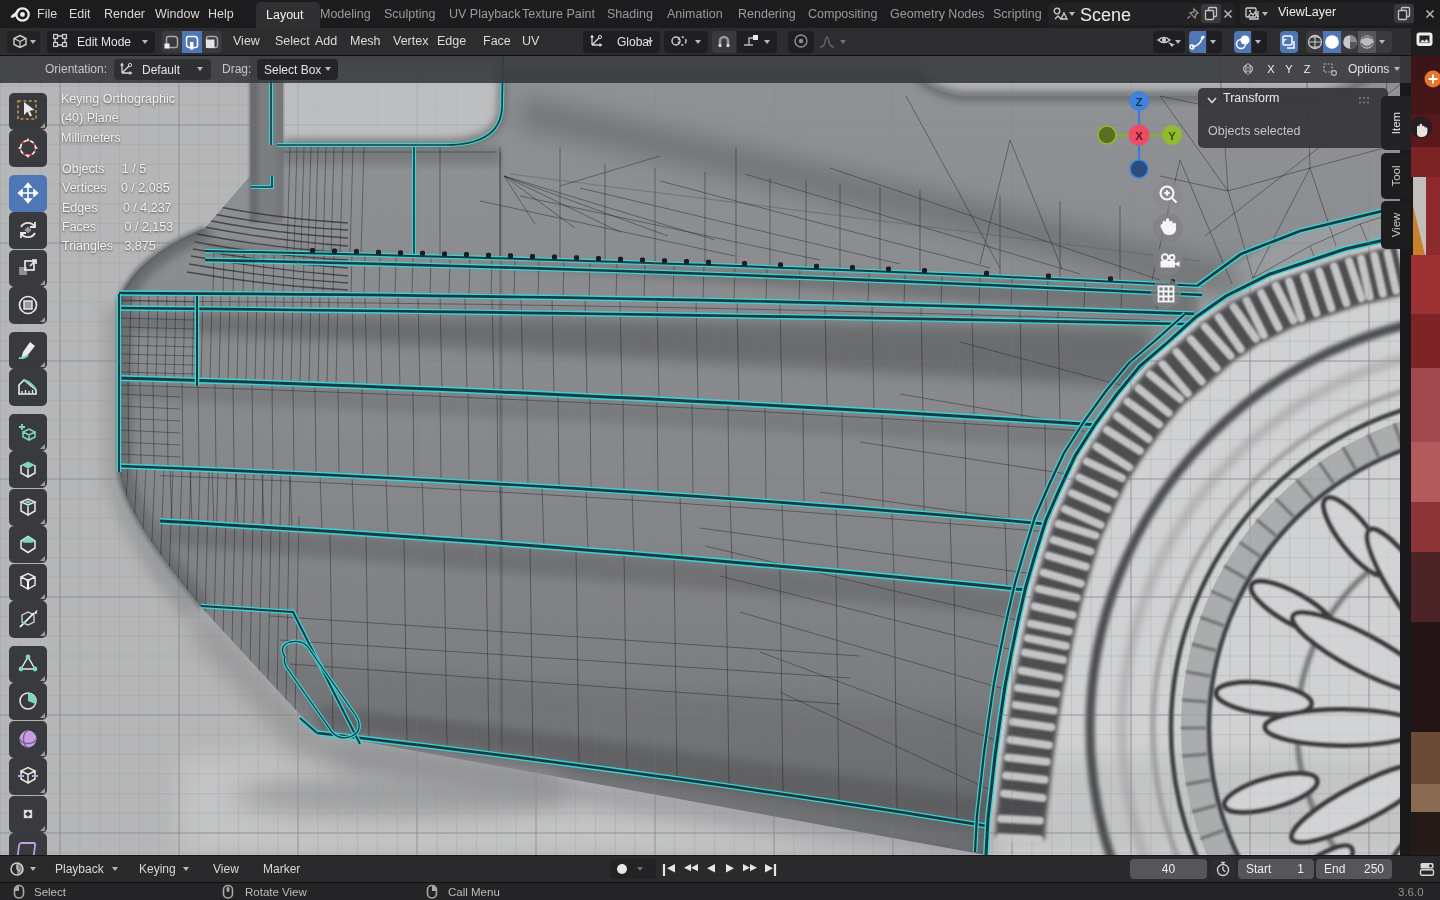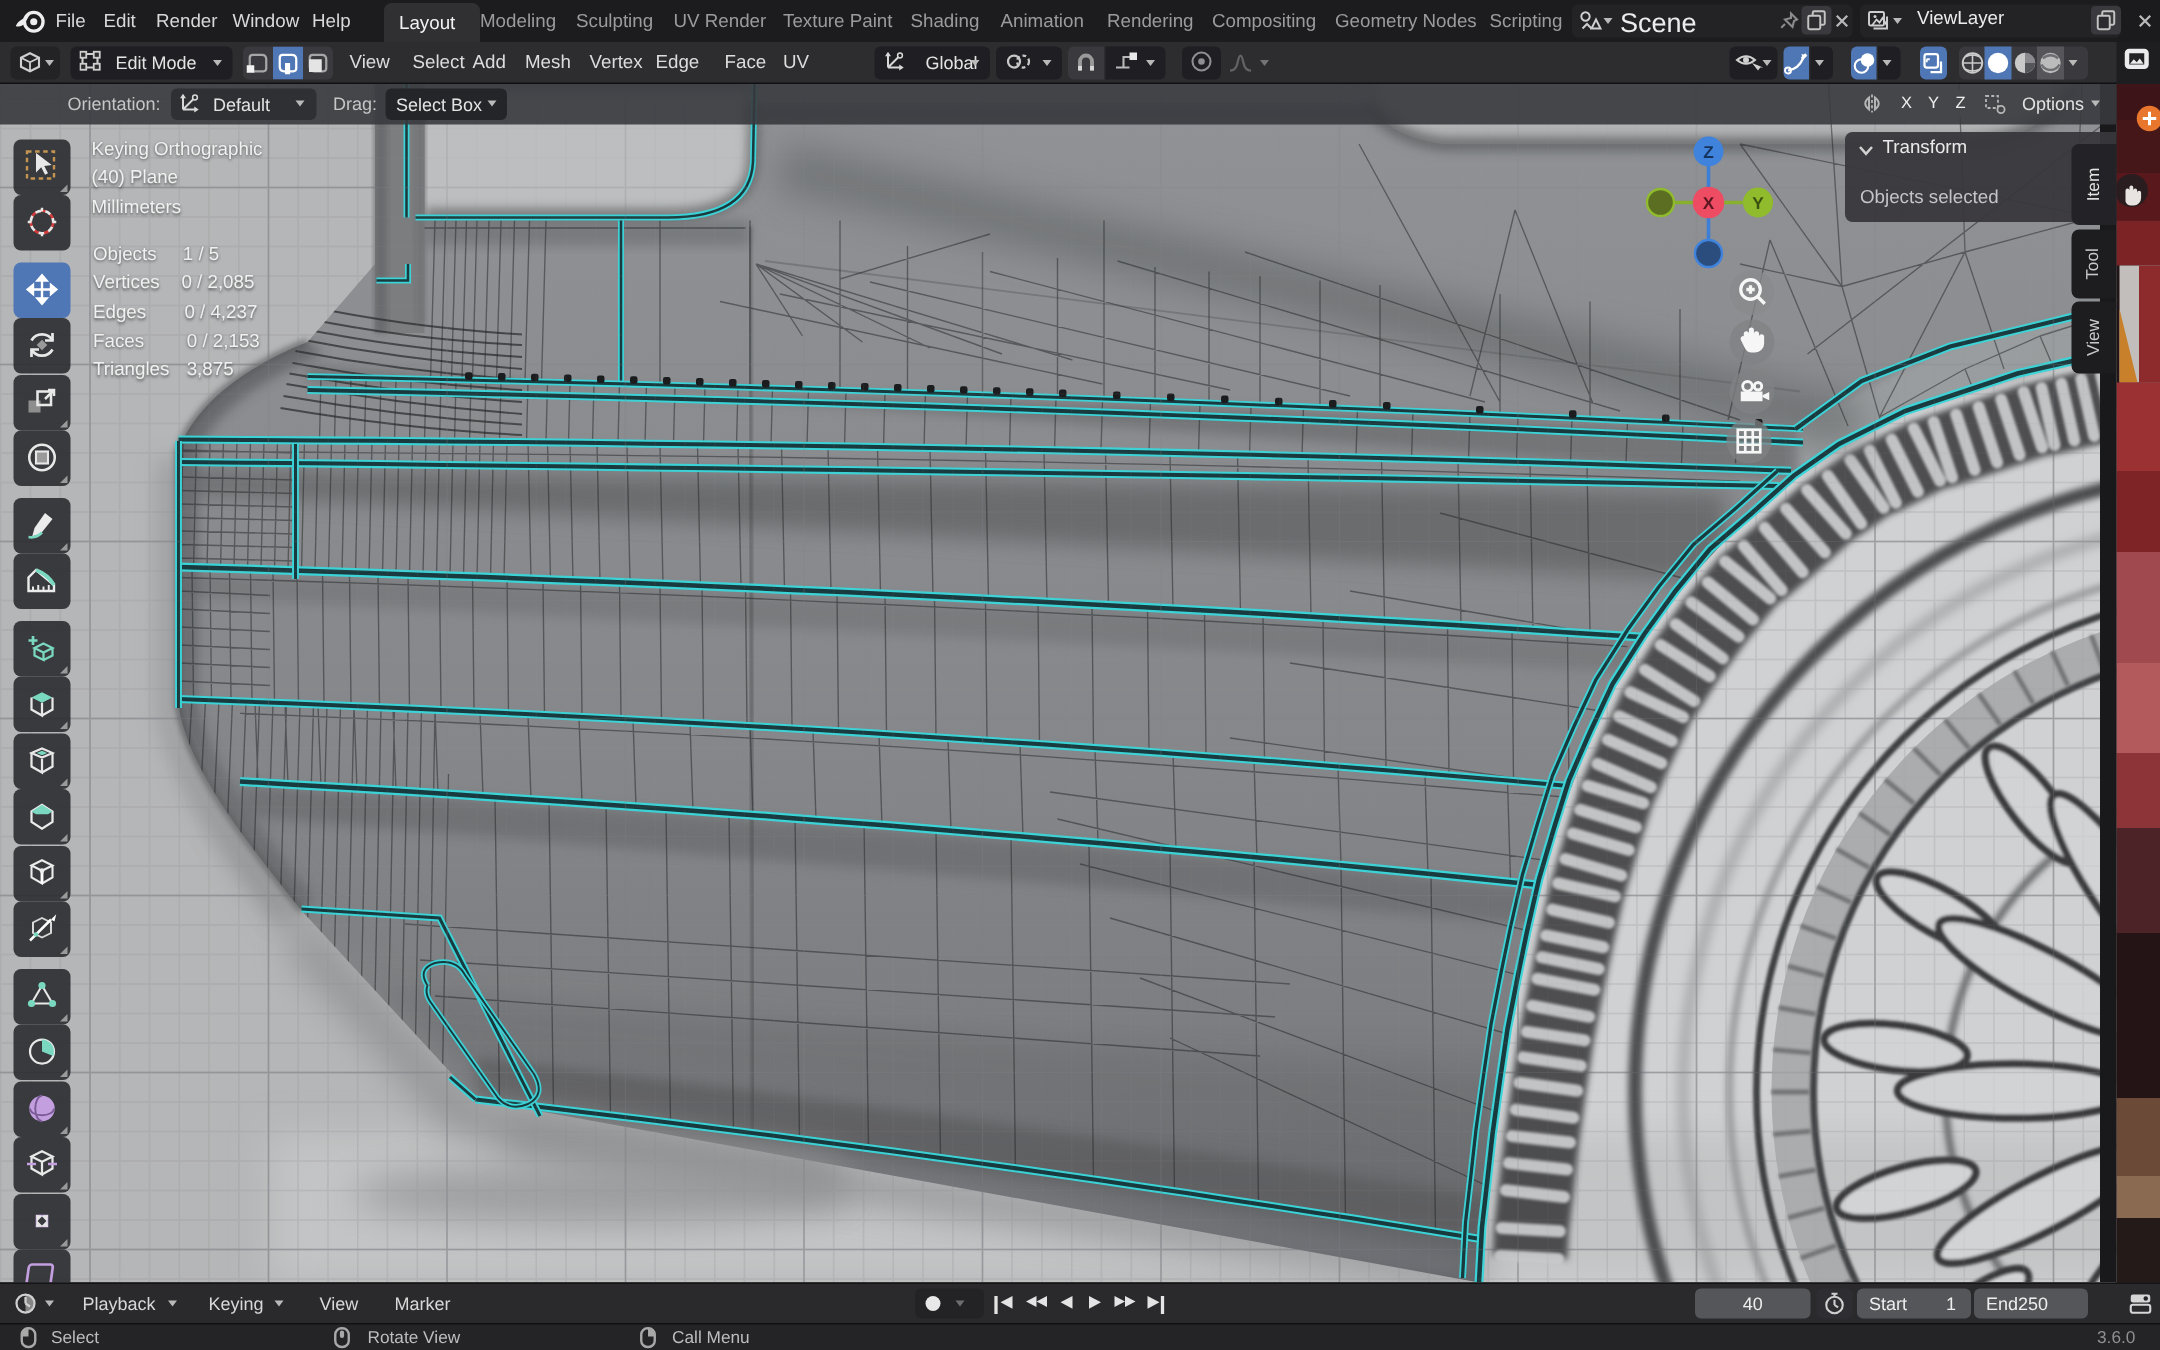--- a/index.html
+++ b/index.html
@@ -37,21 +37,21 @@
       </svg></div>
  <div class="abs menu" style="left:37px;top:0px">File</div>
     <div class="abs menu" style="left:69px;top:0px">Edit</div>
     <div class="abs menu" style="left:104px;top:0px">Render</div>
     <div class="abs menu" style="left:155px;top:0px">Window</div>
     <div class="abs menu" style="left:208px;top:0px">Help</div>
  <div class="abs" style="left:256px;top:2px;width:64px;height:26px;background:#303033;border-radius:5px 5px 0 0"></div>
  <div class="abs menu" style="left:266px;top:1px;color:#f2f2f2">Layout</div>
  <div class="abs menu dim" style="left:320px;top:0px">Modeling</div>
     <div class="abs menu dim" style="left:384px;top:0px">Sculpting</div>
-    <div class="abs menu dim" style="left:449px;top:0px">UV Render</div>
+    <div class="abs menu dim" style="left:449px;top:0px">UV Playback</div>
     <div class="abs menu dim" style="left:522px;top:0px">Texture Paint</div>
     <div class="abs menu dim" style="left:607px;top:0px">Shading</div>
     <div class="abs menu dim" style="left:667px;top:0px">Animation</div>
     <div class="abs menu dim" style="left:738px;top:0px">Rendering</div>
     <div class="abs menu dim" style="left:808px;top:0px">Compositing</div>
     <div class="abs menu dim" style="left:890px;top:0px">Geometry Nodes</div>
     <div class="abs menu dim" style="left:993px;top:0px">Scripting</div>
  <div class="abs" style="left:1048px;top:3px;width:187px;height:22px;background:#232326;border-radius:4px"></div>
  <div class="abs" style="left:1052px;top:6px"><svg width="18" height="16" viewBox="0 0 18 16" style="">
         <circle cx="5" cy="5" r="2.8" fill="none" stroke="#cfcfcf" stroke-width="1.3"></circle>
@@ -630,21 +630,21 @@
         <path d="M22,17.5 l4.5,-2.2 v5.5 l-4.5,-2.2" fill="#f6f6f6"></path>
       </svg></div>
 <div class="abs" style="left:1151px;top:223px;width:30px;height:30px;border-radius:15px;background:rgba(128,130,132,0.75)">
 <svg width="30" height="30" viewBox="0 0 30 30">
         <g stroke="#f6f6f6" stroke-width="1.8" fill="none">
           <rect x="7.5" y="7.5" width="15" height="15"></rect>
           <path d="M7.5,12.5 h15 M7.5,17.5 h15 M12.5,7.5 v15 M17.5,7.5 v15"></path>
         </g>
       </svg></div>
 
-<div class="abs" style="left:1230px;top:32px;width:190px;height:60px;background:rgba(56,56,60,0.95);border-radius:5px">
+<div class="abs" style="left:1198px;top:32px;width:190px;height:60px;background:rgba(56,56,60,0.95);border-radius:5px">
  <svg class="abs" style="left:8px;top:7px" width="12" height="10" viewBox="0 0 12 10">
         <path d="M2,3 L6,7.5 L10,3" fill="none" stroke="#d2d2d2" stroke-width="1.7"></path>
       </svg>
  <div class="abs" style="left:25px;top:3px;color:#eaeaea;font-size:12.5px">Transform</div>
  <svg class="abs" style="left:160px;top:8px" width="14" height="9" viewBox="0 0 14 9">
         <g fill="#7e7e82">
           <circle cx="2" cy="2" r="1.1"></circle>
           <circle cx="6" cy="2" r="1.1"></circle>
           <circle cx="10" cy="2" r="1.1"></circle>
           <circle cx="2" cy="6.5" r="1.1"></circle>
@@ -734,21 +734,21 @@
  <div class="abs field" style="left:1130px;top:3px;width:77px;height:20px">40</div>
  <div class="abs" style="left:1211px;top:3px;width:24px;height:20px;background:#2e2e32;border-radius:4px"></div>
  <div class="abs" style="left:1215px;top:5px"><svg width="16" height="16" viewBox="0 0 16 16" style="">
         <circle cx="8" cy="9" r="5.5" fill="none" stroke="#cfcfcf" stroke-width="1.4"></circle>
         <path d="M8,9 V5.5 M8,9 l2.4,1.6 M6,1.5 h4 M8,1.5 v2" stroke="#cfcfcf" stroke-width="1.4"></path>
       </svg></div>
  <div class="abs field" style="left:1238px;top:3px;width:76px;height:20px;justify-content:space-between">
       <span style="margin-left:8px">Start</span>
       <span style="margin-right:10px">1</span>
     </div>
- <div class="abs field" style="left:1316px;top:3px;width:76px;height:20px;justify-content:flex-start">
+ <div class="abs field" style="left:1316px;top:3px;width:76px;height:20px;justify-content:space-between">
       <span style="margin-left:8px">End</span>
       <span style="margin-right:8px">250</span>
     </div>
  <div class="abs" style="left:1419px;top:5px"><svg width="16" height="16" viewBox="0 0 16 16" style="">
         <rect x="1.5" y="2" width="13" height="5.4" rx="1.5" fill="#d6d6d6"></rect>
         <rect x="1.5" y="8.8" width="13" height="5.4" rx="1.5" fill="none" stroke="#d6d6d6" stroke-width="1.4"></rect>
         <circle cx="11.5" cy="4.7" r="1.5" fill="#242427"></circle>
       </svg></div>
 </div>
 

